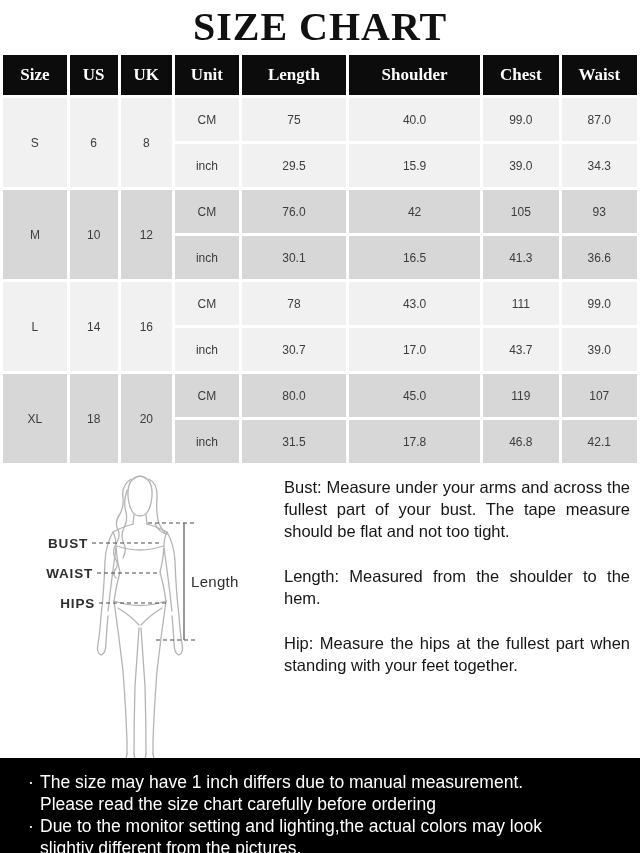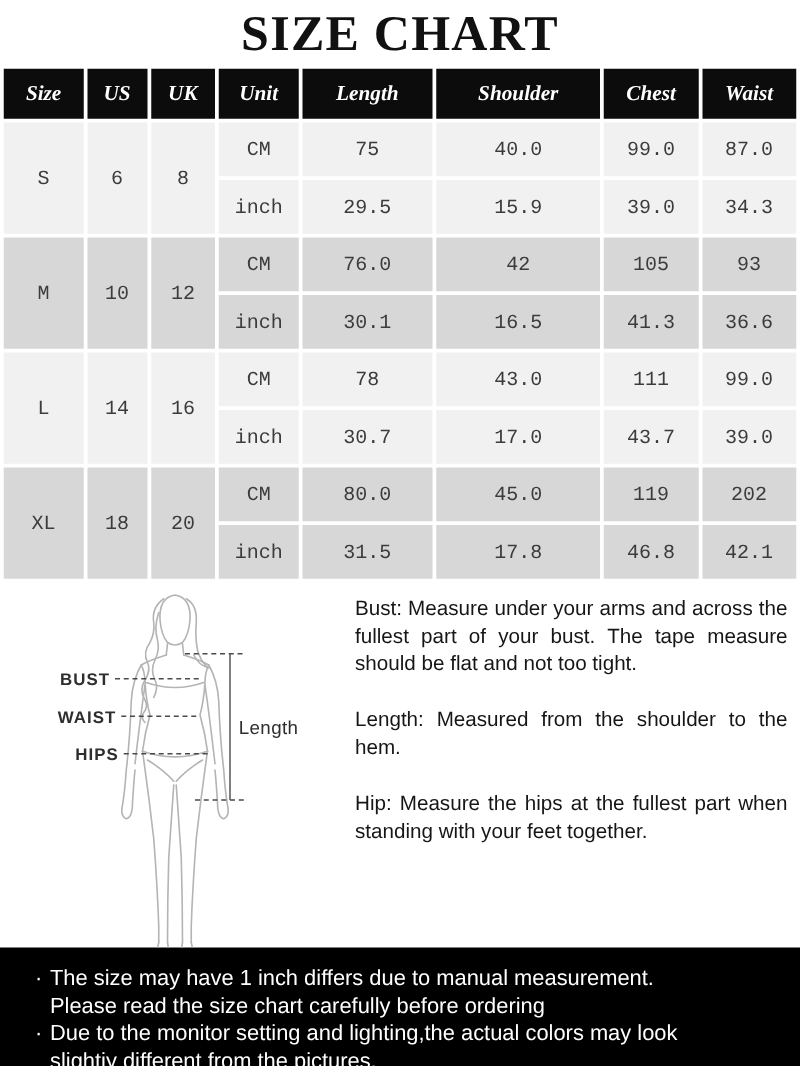--- a/index.html
+++ b/index.html
@@ -8,25 +8,24 @@
 
   .title-wrap { height:52px; display:flex; align-items:center; justify-content:center; }
   .title { font-family:"Liberation Serif", serif; font-weight:bold; font-size:40px;
            letter-spacing:1px; color:#111111; }
 
   table.size-table { width:100%; border-collapse:separate; border-spacing:3px; table-layout:fixed; }
   table.size-table th {
       background:#0c0c0c; color:#ffffff; font-weight:bold; font-size:17px;
       height:40px; text-align:center; vertical-align:middle;
       font-family:"Liberation Serif", serif;
-      font-style:italic;
   }
   table.size-table td {
       height:43px; text-align:center; vertical-align:middle;
-      font-size:16px; color:#3c3c3c; font-family:Liberation Mono, monospace;
+      font-size:12px; color:#3c3c3c; font-family:Liberation Sans, sans-serif;
   }
   tr.light td { background:#f1f1f1; }
   tr.dark  td { background:#d7d7d7; }
 
   .measure-section { display:flex; height:292px; }
   .figure-col { flex:0 0 280px; width:280px; }
   .text-col { flex:1; padding:10px 10px 12px 4px; font-family:"Liberation Sans", sans-serif; }
   .text-col p { font-size:16.5px; line-height:22px; text-align:justify;
                 color:#161616; margin-bottom:23px; }
 
@@ -128,21 +127,21 @@
     </tr>
 
     <tr class="dark">
       <td rowspan="2">XL</td>
       <td rowspan="2">18</td>
       <td rowspan="2">20</td>
       <td>CM</td>
       <td>80.0</td>
       <td>45.0</td>
       <td>119</td>
-      <td>202</td>
+      <td>107</td>
     </tr>
     <tr class="dark">
       <td>inch</td>
       <td>31.5</td>
       <td>17.8</td>
       <td>46.8</td>
       <td>42.1</td>
     </tr>
   </tbody>
 </table>

